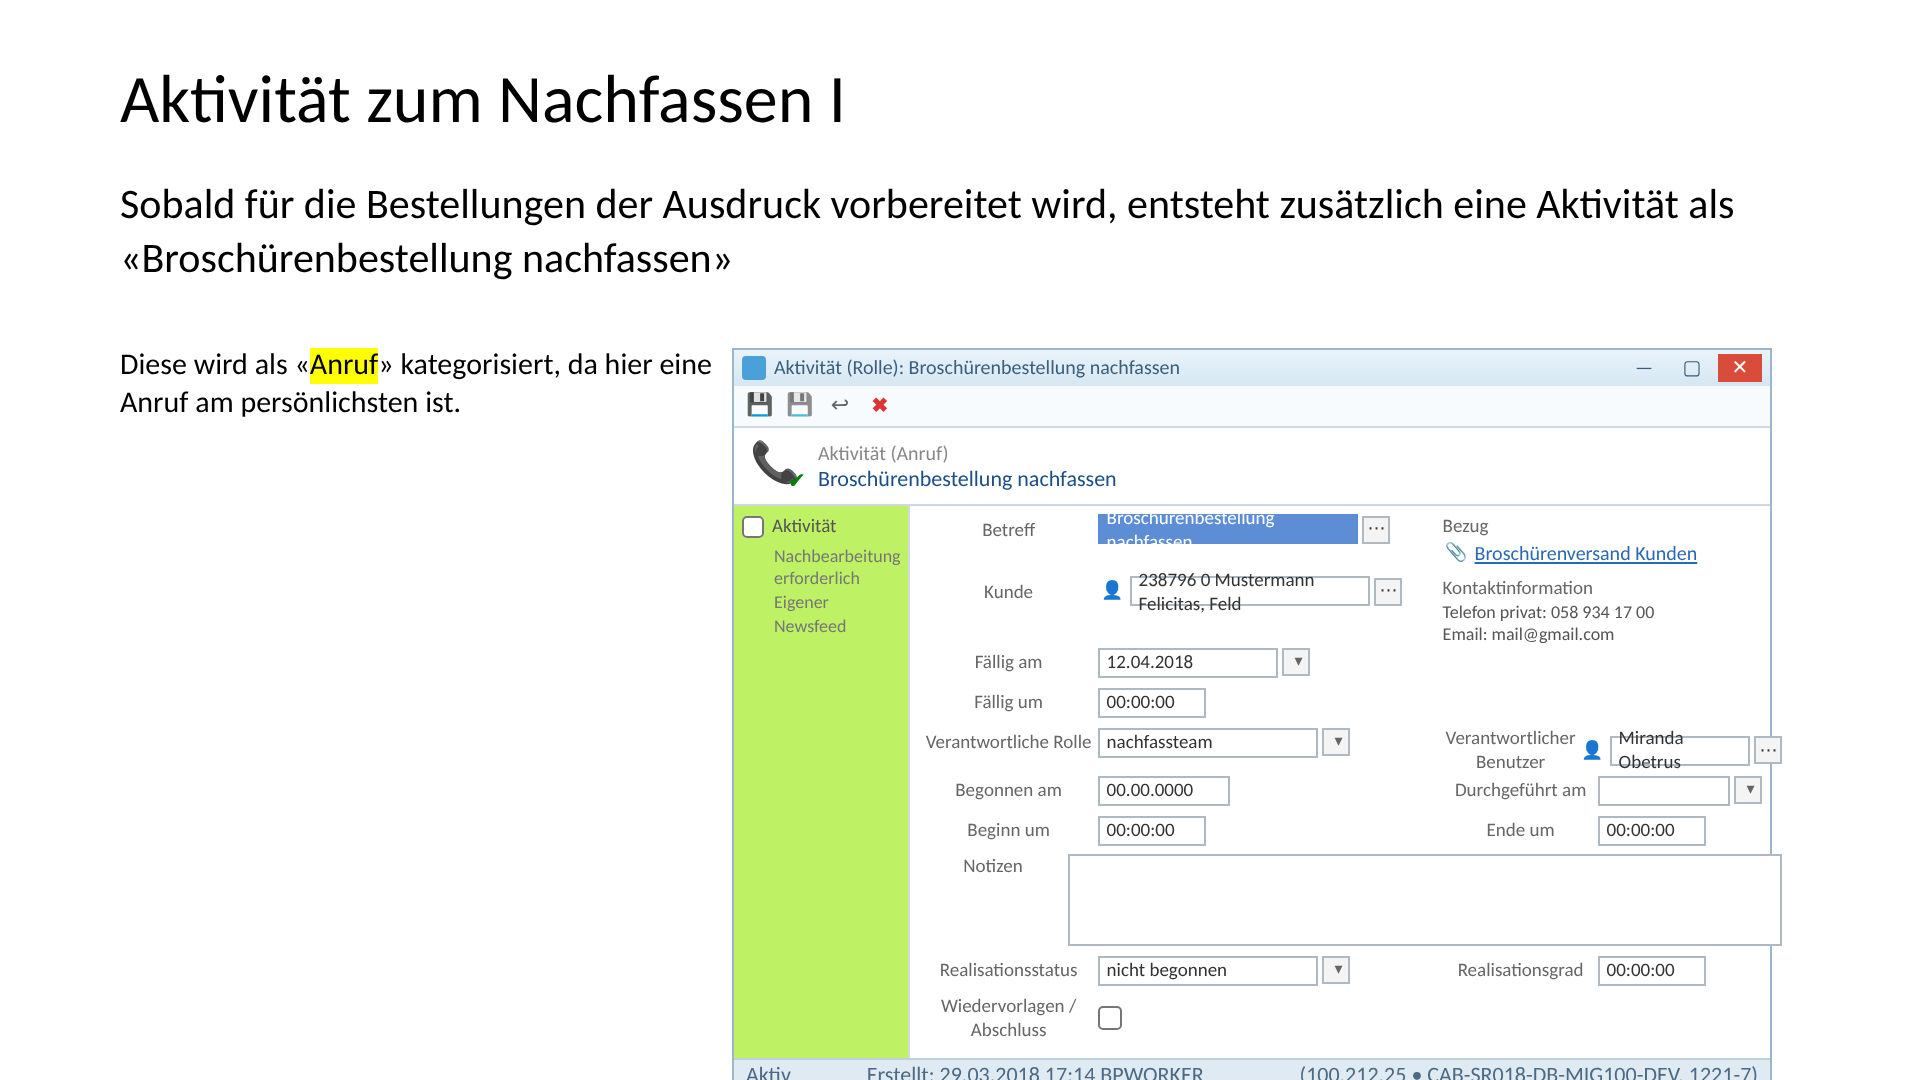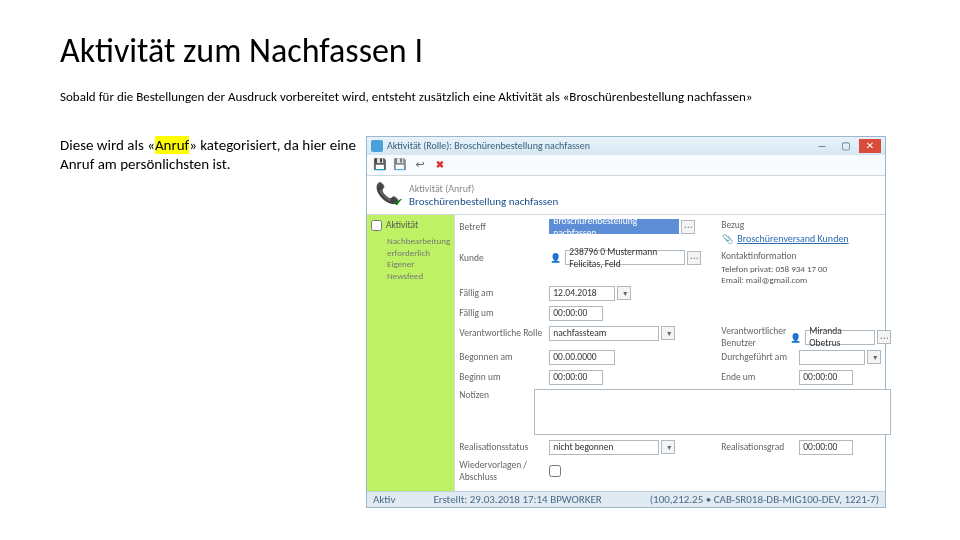--- a/index.html
+++ b/index.html
@@ -1,19 +1,19 @@
 <!DOCTYPE html>
 <html><head>
 <meta charset="utf-8">
 <style>
   * { box-sizing: border-box; margin: 0; padding: 0; }
   body { font-family: Calibri, Arial, sans-serif; background: #fff; width: 960px; height: 540px; position: relative; }
   .slide { padding: 30px 60px; }
   h1 { font-weight: 400; font-size: 34px; margin-bottom: 18px; }
-  .intro { font-size: 13px; margin-bottom: 30px; line-height: 1.3; }
+  .intro { font-size: 21px; margin-bottom: 30px; line-height: 1.3; }
   .columns { display: flex; gap: 6px; }
   .left-text { width: 300px; font-size: 15px; line-height: 1.3; }
   .hl { background: #ffff00; }
   
   .crm { width: 520px; border: 1px solid #9cb7c9; font-size: 10px; color: #333; background: #fff; }
   .titlebar { background: linear-gradient(#e9f3fa, #d5e7f3); display: flex; align-items: center; padding: 2px 4px; height: 18px; }
   .titlebar .glyph { width: 12px; height: 12px; background: #4aa0d8; border-radius: 2px; margin-right: 4px; }
   .titlebar .title { flex: 1; color: #3a5f7a; font-size: 10px; }
   .winbtn { width: 22px; height: 14px; display: flex; align-items: center; justify-content: center; color: #fff; margin-left: 2px; }
   .toolbar { display: flex; align-items: center; gap: 6px; padding: 3px 6px; border-bottom: 1px solid #cfd8df; background: #f7fbfe; }
@@ -28,21 +28,21 @@
   .phone-ic::after { content: "✔"; font-size: 11px; color: green; position: absolute; right: -2px; bottom: -2px; }
   .header-texts .t1 { color: #888; font-size: 10px; }
   .header-texts .t2 { color: #1a4f8a; font-size: 11px; font-weight: 500; }
   .body { display: flex; border-top: 1px solid #cfd8df; }
   .sidecol { width: 106px; border-right: 1px solid #cfd8df; padding: 4px; background: #bef264; }
   .chk { display: flex; align-items: flex-start; gap: 4px; font-size: 9.5px; color: #555; }
   .chk input { width: 11px; height: 11px; margin-top: 1px; }
   .side-sub { color: #777; font-size: 9px; margin: 4px 0 0 16px; line-height: 1.3; }
   .maincol { flex: 1; padding: 4px; }
   .row { display: flex; align-items: center; margin-bottom: 4px; min-height: 16px; }
-  .lbl { width: 90px; color: #666; font-size: 9.5px; }
+  .lbl { width: 90px; color: #666; font-size: 9.5px; text-align: center; }
   .fld { display: flex; align-items: center; gap: 2px; }
   .input { border: 1px solid #aeb9c2; background: #fff; height: 15px; padding: 0 3px; font-size: 9.5px; display: flex; align-items: center; }
   .input.blue { background: #5d8ed5; color: #fff; border-color: #5d8ed5; }
   .icn { width: 14px; height: 14px; display: flex; align-items: center; justify-content: center; border: 1px solid #aeb9c2; font-size: 9px; background: #f4f4f4; }
   .icn.noborder { border: none; background: none; }
   .dd::after { content: "▾"; color: #666; margin-left: 2px; font-size: 8px; }
   .link { color: #2a6ab4; text-decoration: underline; }
   .rlbl { color: #666; font-size: 9.5px; margin-bottom: 1px; }
   .rval { color: #555; font-size: 9px; line-height: 1.25; }
   .notes { border: 1px solid #aeb9c2; height: 46px; width: 100%; background: #fff; }
@@ -135,21 +135,21 @@
             <div class="splitR">
               <div class="rlbl">Kontaktinformation</div>
               <div class="rval" style="white-space:pre-line">Telefon privat: 058 934 17 00
 Email: mail@gmail.com</div>
             </div>
           </div>
 
           <div class="row">
             <div class="lbl">Fällig am</div>
             <div class="fld">
-              <div class="input" style="width:66px">12.04.2018</div>
+              <div class="input" style="width:90px">12.04.2018</div>
               <div class="icn dd"></div>
             </div>
           </div>
           <div class="row">
             <div class="lbl">Fällig um</div>
             <div class="fld">
                 <div class="input" style="width:54px">00:00:00</div>
               </div>
           </div>
 

